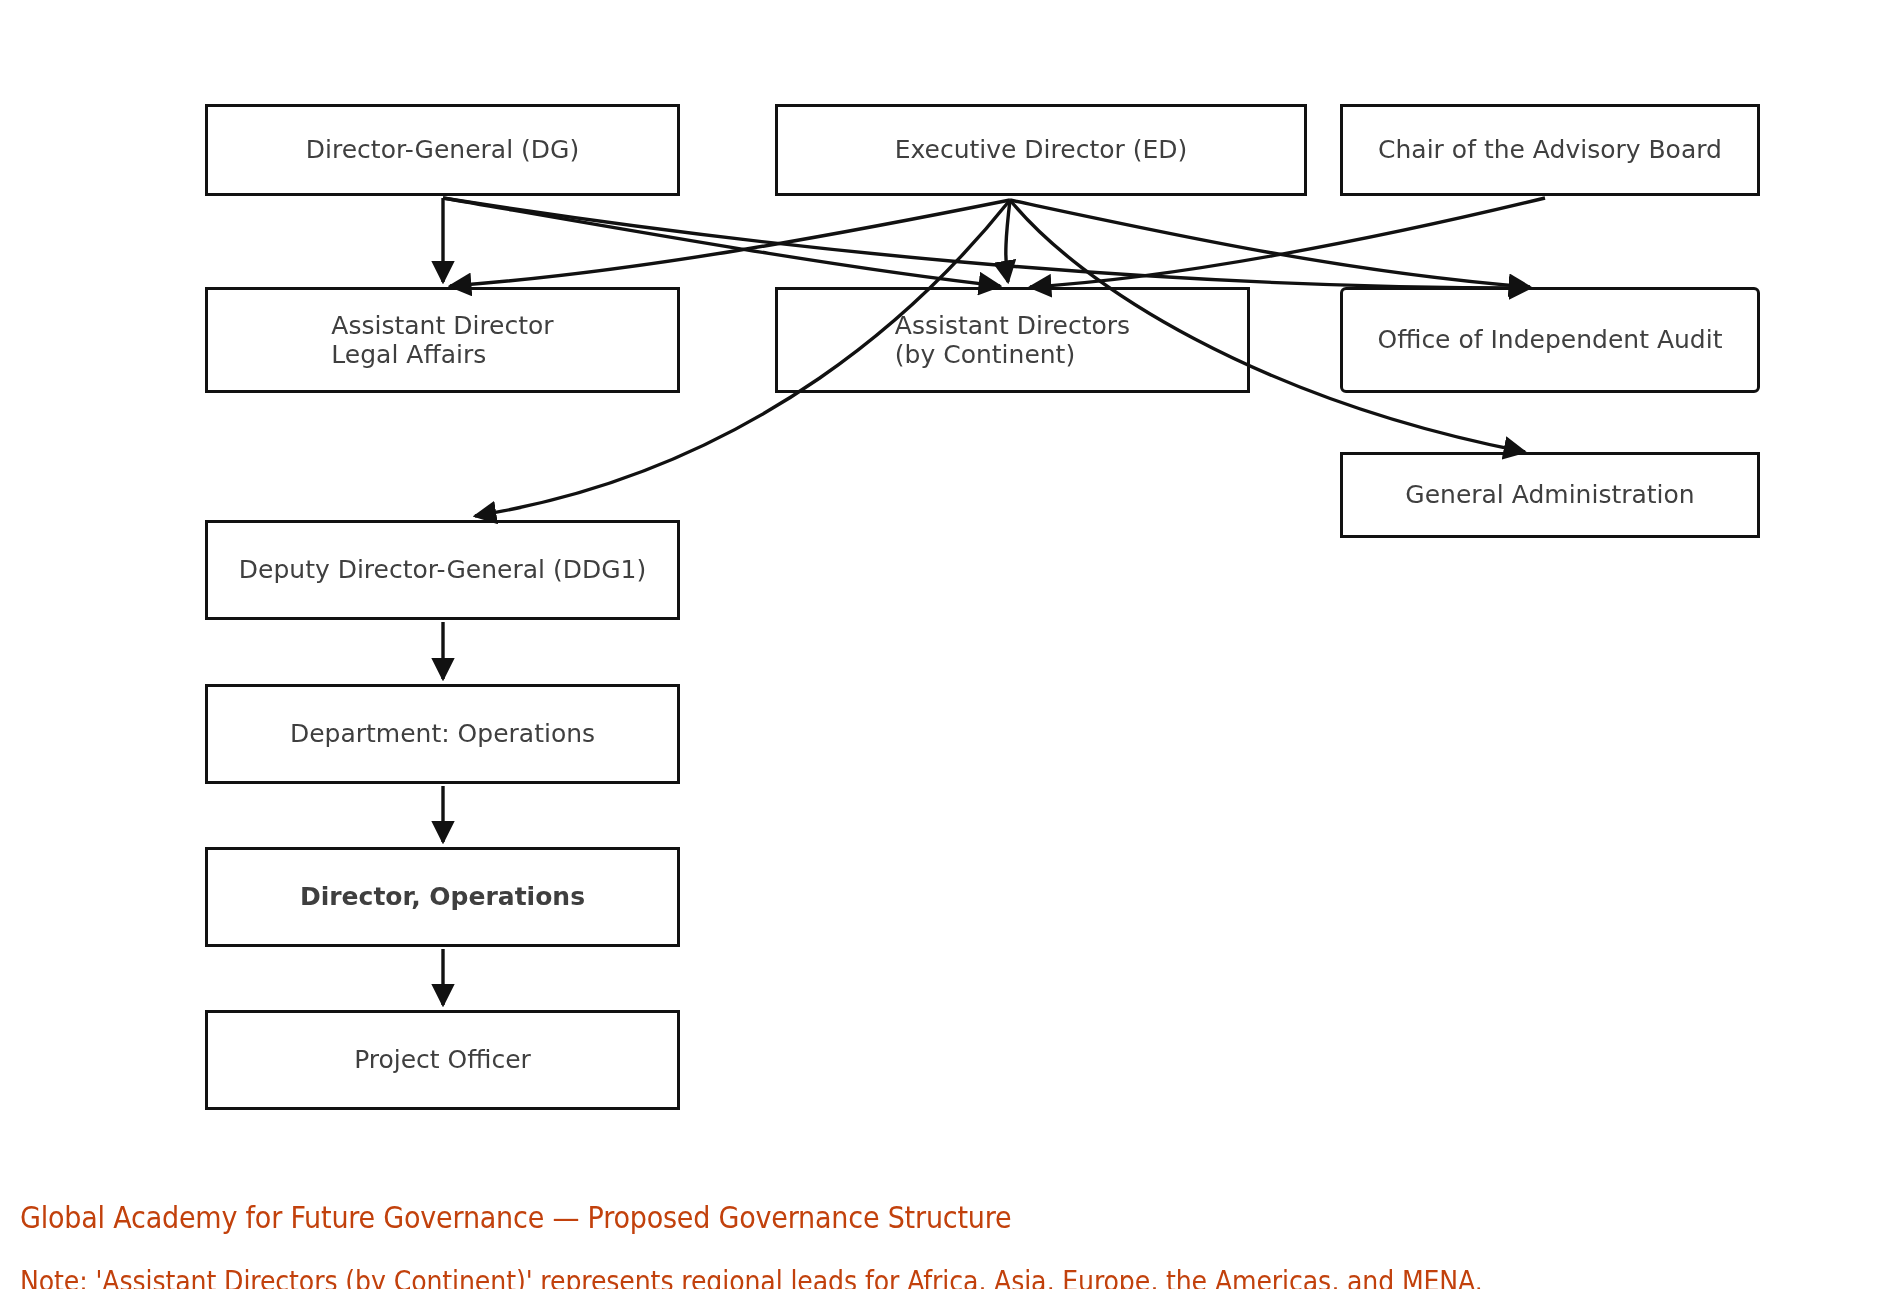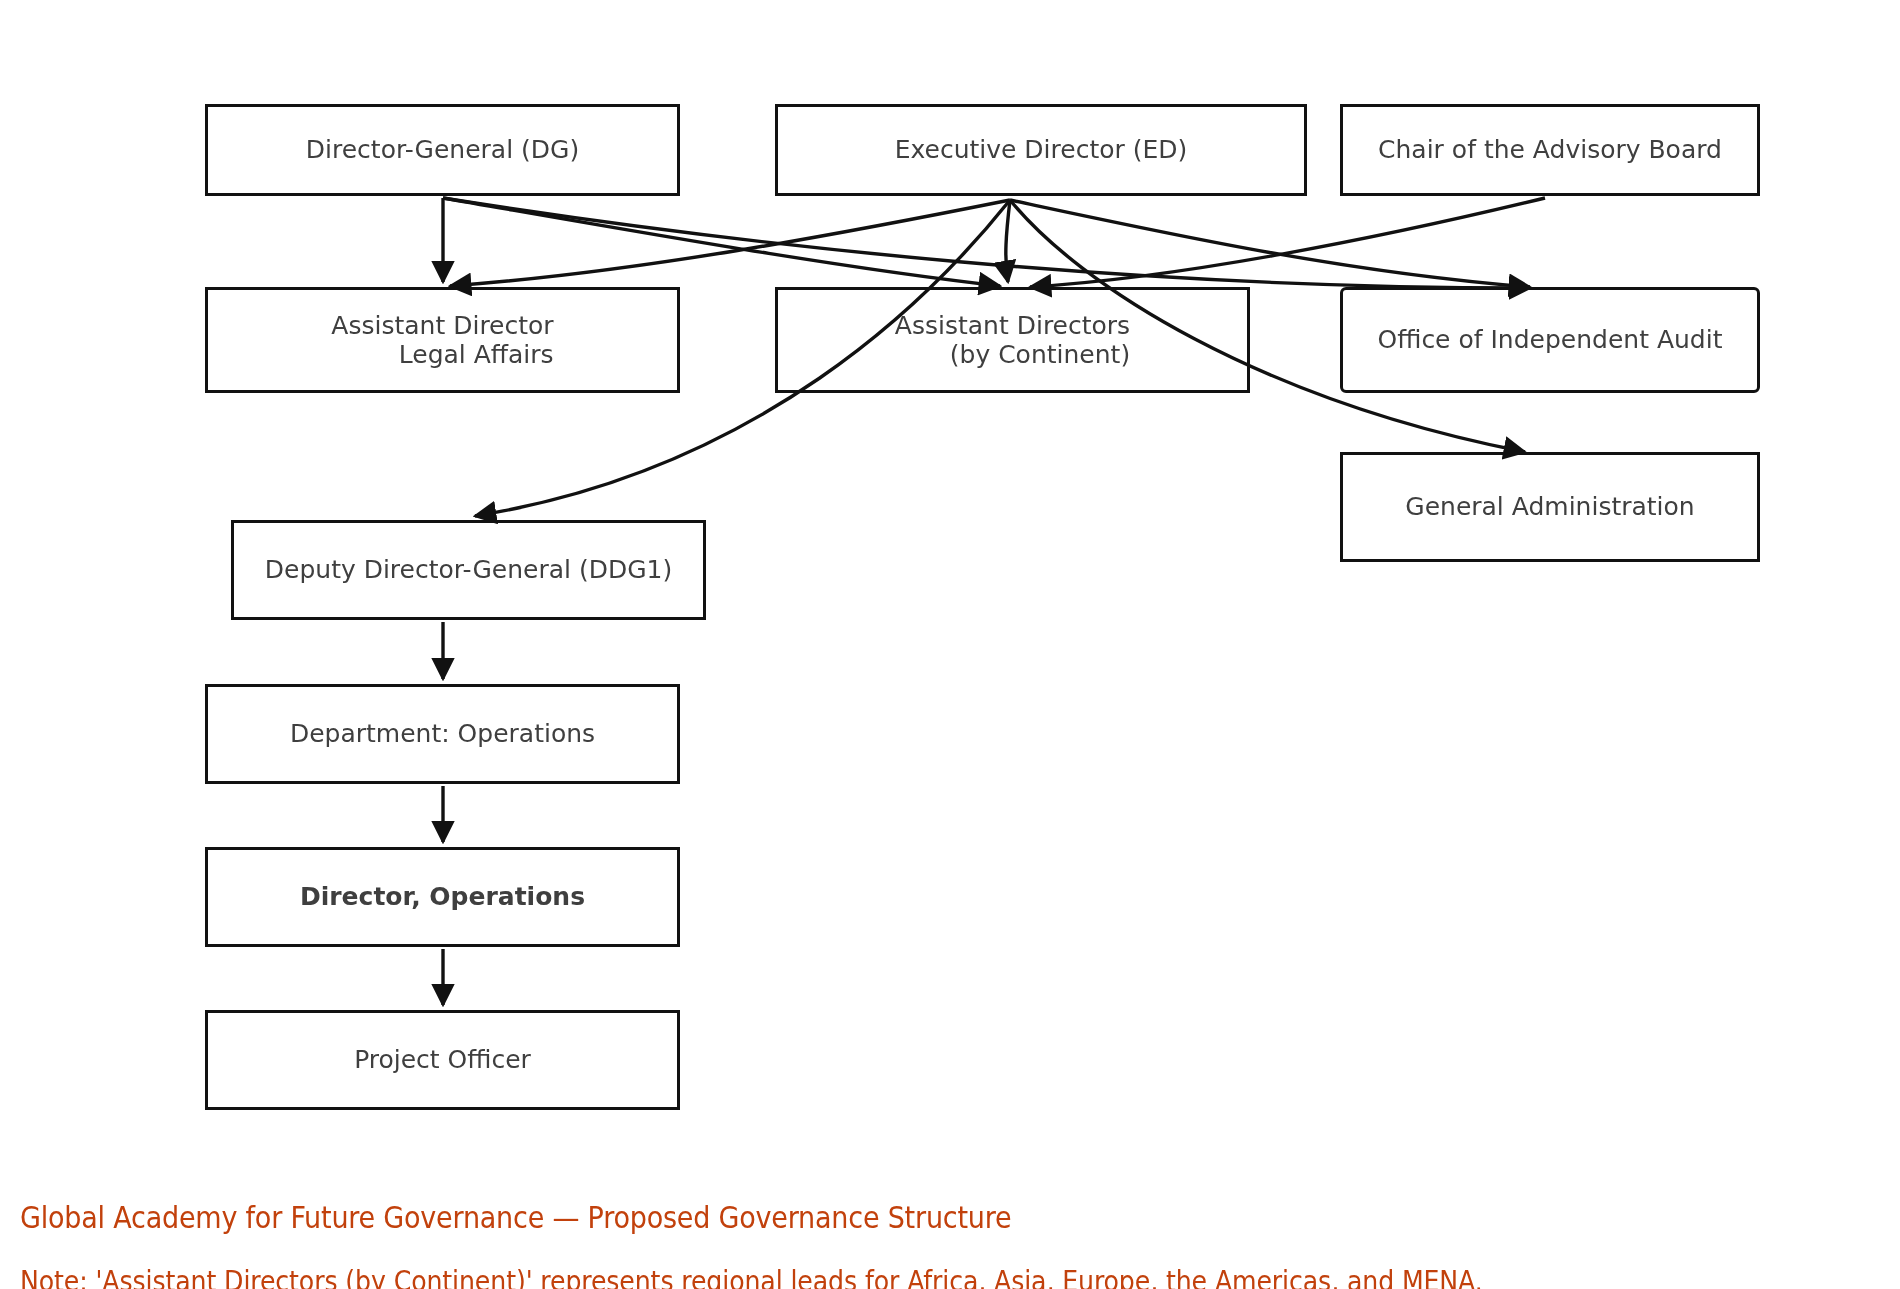--- a/index.html
+++ b/index.html
@@ -10,21 +10,21 @@
     color:#3b3b3b;
   }
   #stage{position:absolute;left:0;top:0;width:1900px;height:1289px;}
   #edges{position:absolute;left:0;top:0;width:1900px;height:1289px;pointer-events:none;}
   .node{
     position:absolute;
     box-sizing:border-box;
     border:3px solid #111111;
     background:transparent;
     display:flex;align-items:center;justify-content:center;
-    text-align:right;
+    text-align:left;
     font-size:25px;
     line-height:1.17;
     color:#3f3f3f;
     white-space:nowrap;
     z-index:3;
   }
   .node .lbl{display:block;}
   .node.overflow{overflow:visible;}
   .node.overflow .lbl{position:relative;}
   .node.two-line{white-space:pre-line;}
@@ -96,25 +96,25 @@
 
   <div class="node two-line" style="left:775px;top:287px;width:475px;height:106px;">
     <span class="lbl">Assistant Directors
 (by Continent)</span>
   </div>
 
   <div class="node" style="left:1340px;top:287px;width:420px;height:106px;border-radius:6px;">
     <span class="lbl">Office of Independent Audit</span>
   </div>
 
-  <div class="node" style="left:1340px;top:452px;width:420px;height:110px;">
+  <div class="node" style="left:1340px;top:452px;width:420px;height:86px;">
     <span class="lbl">General Administration</span>
   </div>
 
-  <div class="node overflow" style="left:205px;top:520px;width:475px;height:100px;margin-left:26px;">
+  <div class="node overflow" style="left:205px;top:520px;width:475px;height:100px;">
     <span class="lbl">Deputy Director-General (DDG1)</span>
   </div>
 
   <div class="node" style="left:205px;top:684px;width:475px;height:100px;">
     <span class="lbl">Department: Operations</span>
   </div>
 
   <div class="node" style="left:205px;top:847px;width:475px;height:100px;font-weight:bold;">
     <span class="lbl">Director, Operations</span>
   </div>

